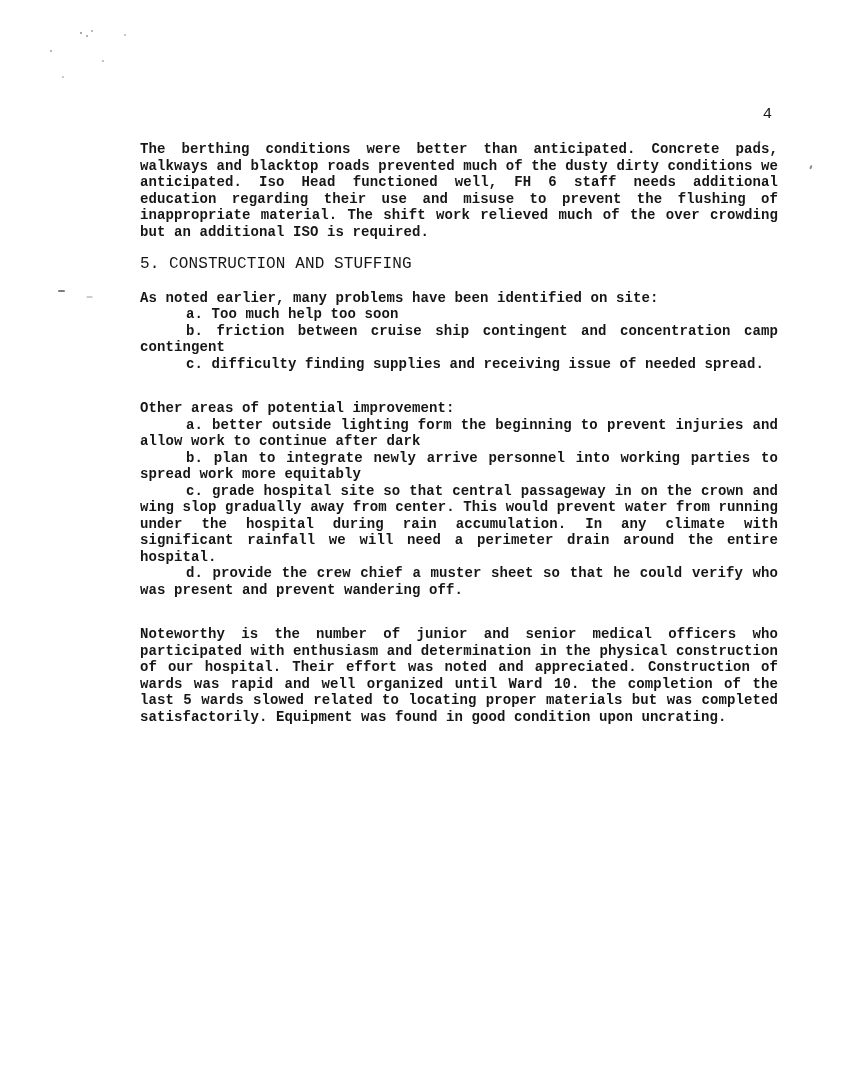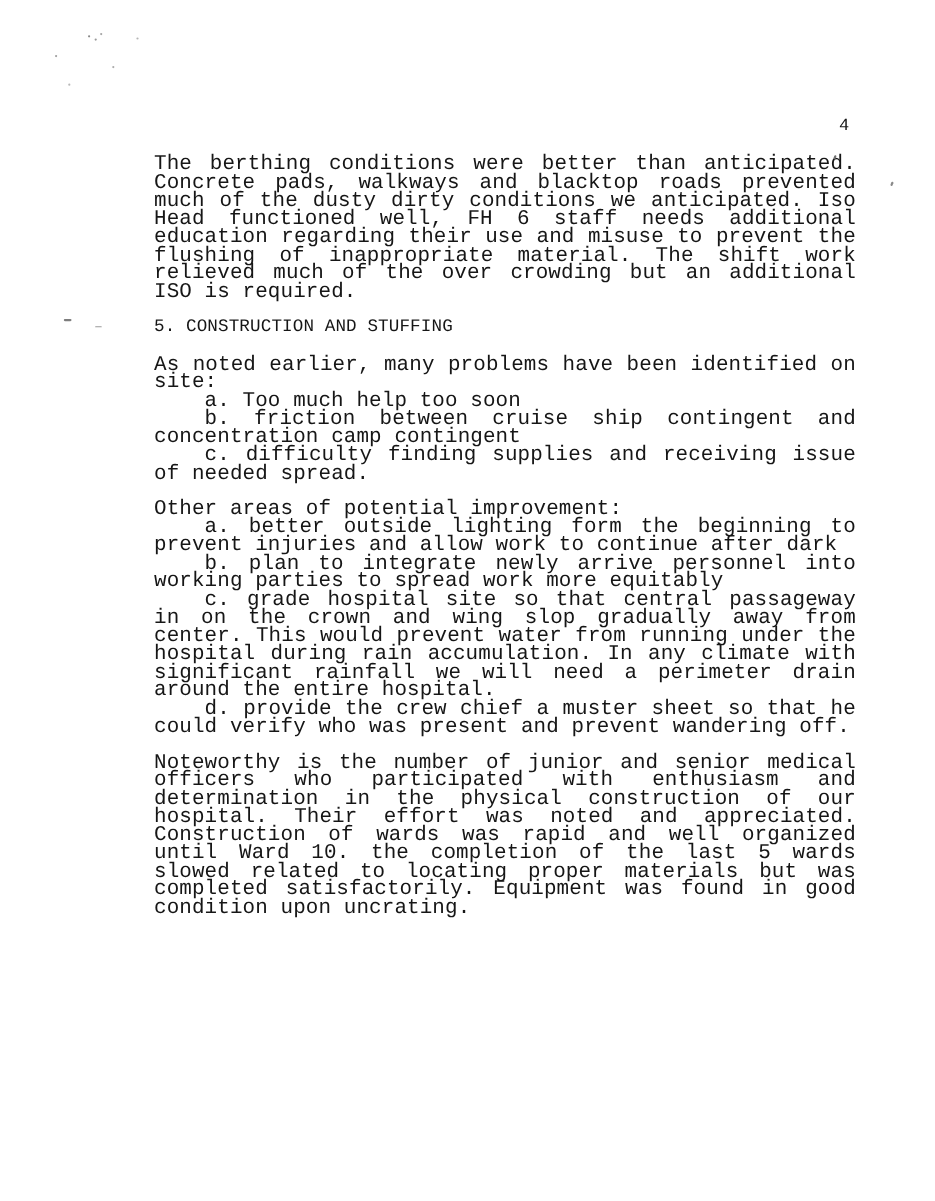--- a/index.html
+++ b/index.html
@@ -23,45 +23,46 @@
     background: #ffffff;
     position: relative;
   }
   .page-number {
     text-align: right;
     font-size: 15.5px;
     line-height: 17px;
     margin: 0 6px 18px 0;
   }
   .para {
-    font-size: 19px;
+    font-size: 14px;
     line-height: 16.5px;
     text-align: justify;
     margin: 0 0 16px 0;
     letter-spacing: 0.1px;
+    font-weight: bold;
   }
   .para.gap-3 {
     margin-bottom: 50px;
   }
   .heading {
     font-size: 16px;
     line-height: 16.5px;
     font-weight: normal;
     margin: 0 0 17px 0;
     letter-spacing: 0.1px;
   }
   .intro {
     margin: 0;
   }
   .item {
     margin: 0;
     text-indent: 46px;
   }
   .block-gap {
-    margin-top: 16px;
+    margin-top: 28px;
   }
   
   .speck {
     position: absolute;
     background: #8a8a8a;
     border-radius: 50%;
   }
   .speck-a {
     left: 80px; top: 32px; width: 2px; height: 2px;
     box-shadow: 6px 3px 0 #9a9a9a, 11px -2px 0 #a5a5a5, 44px 2px 0 #b5b5b5,

